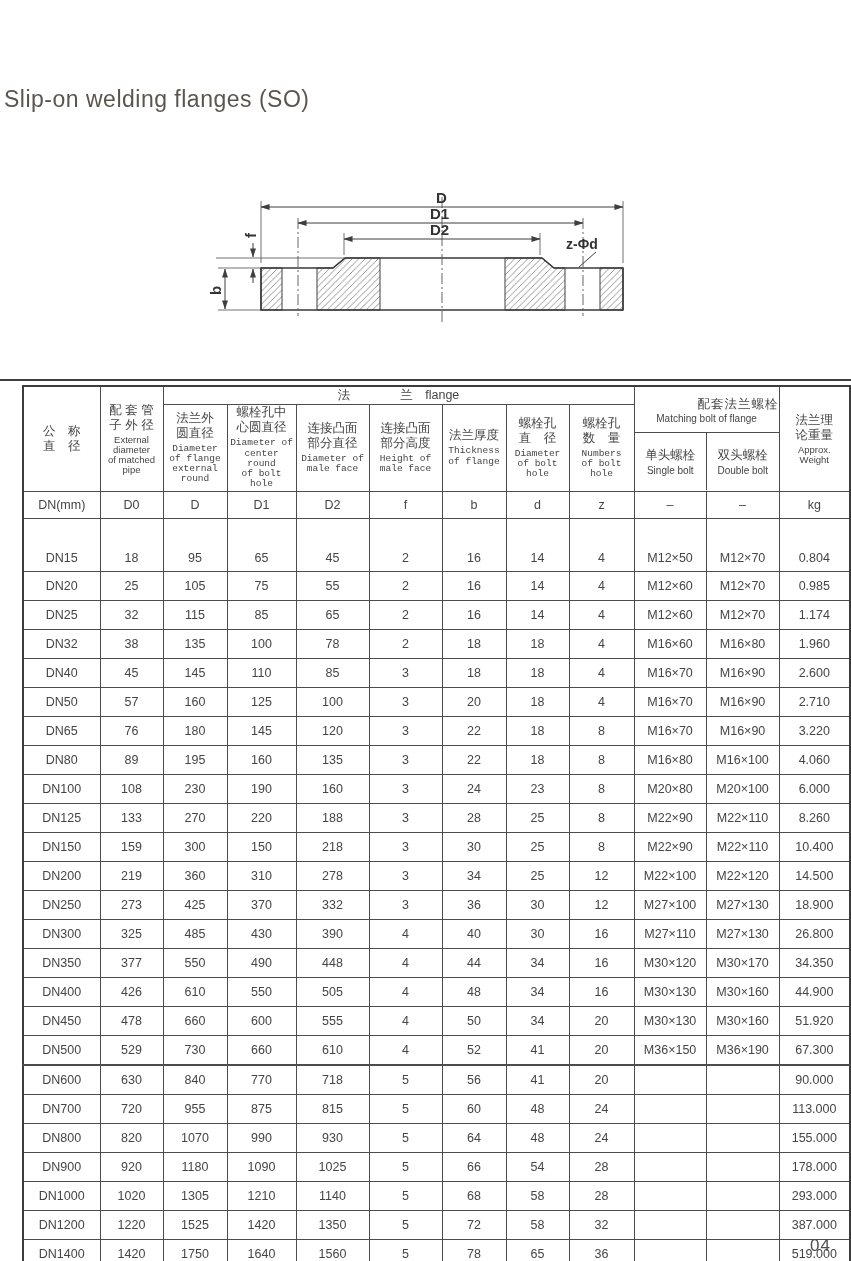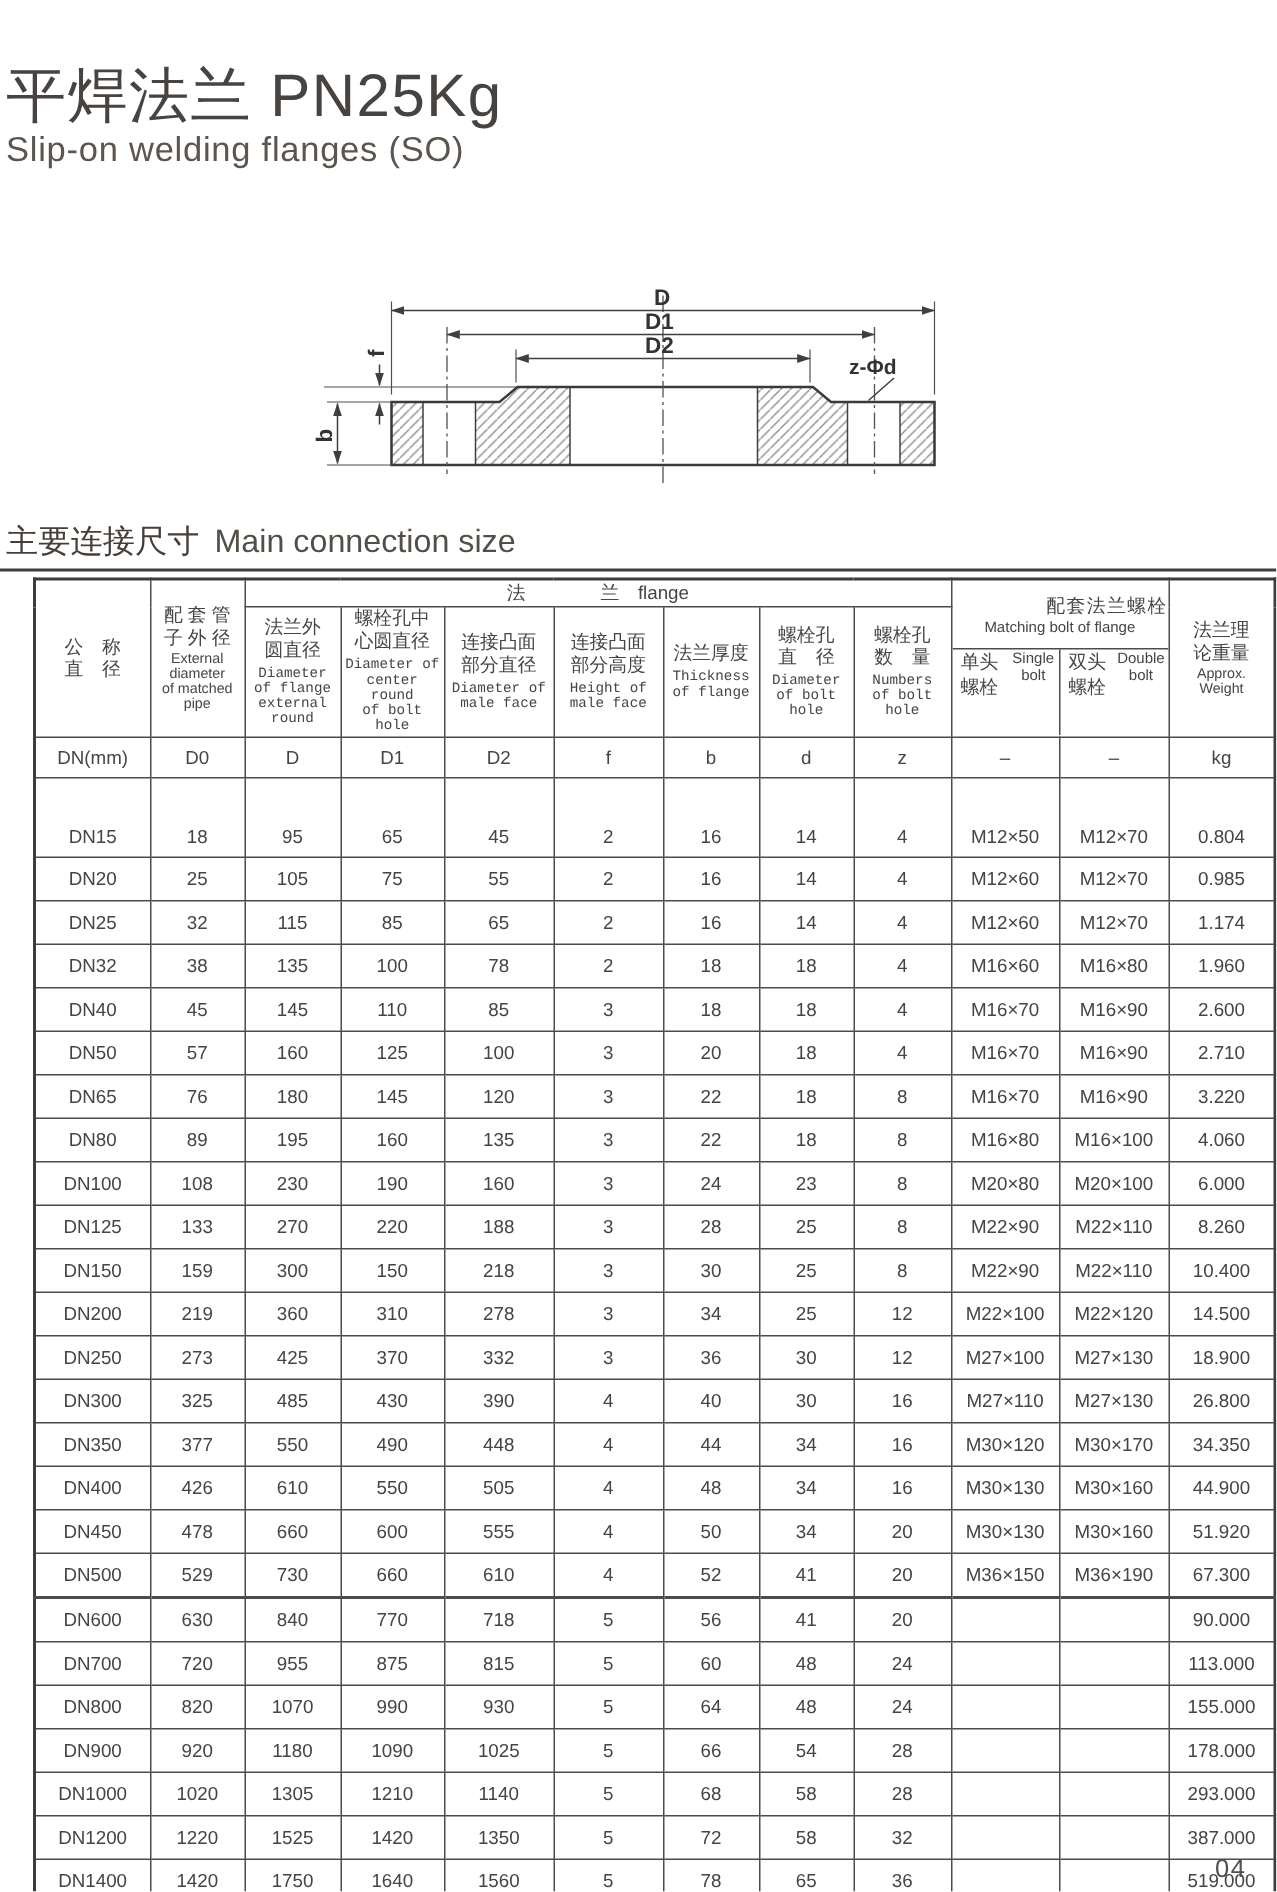--- a/index.html
+++ b/index.html
@@ -35,36 +35,35 @@
   tr.head-row { height:87px;font-family:Liberation Mono, monospace; }
   tr.units-row td { height:26px; font-size:12.5px; }
   .th-cn { font-size:12.5px; line-height:1.2; white-space:pre-line; }
   .th-en { font-size:9.5px; line-height:1.08; white-space:pre-line; margin-top:2px; }
   .group-lbl { font-size:12.5px; }
   .bolt-th { vertical-align:top; }
   .bolt-head { height:45px; border-bottom:1px solid #4c4c4c; display:flex; flex-direction:column; justify-content:center; }
   .bolt-head .cn { font-size:12.5px; letter-spacing:1px;text-align:right; }
   .bolt-head .en { font-size:10px; }
   .bolt-subs { display:flex; height:57px; }
-  .bolt-sub { flex:1; display:flex; flex-direction:row; }
+  .bolt-sub { flex:1; display:flex; flex-direction:column; justify-content:center; }
   .bolt-sub + .bolt-sub { border-left:1px solid #4c4c4c; }
   .bolt-sub .cn { font-size:12.5px; }
   .bolt-sub .en { font-size:10px; margin-top:1px; }
   tbody td { height:28px; font-size:12.5px; color:#4a4a4a; }
   tbody tr.first-row td { height:46px; vertical-align:bottom; padding-bottom:6px; }
   tbody tr.row-heavy td { border-bottom-width:2px; }
   .pageno { position:absolute; right:20px; top:1236px; font-size:17px; color:#4f4f4f; letter-spacing:1px; }
 </style>
 </head>
 <body>
 
 <div class="page">
 
 
-  <div class="title-cn">平焊法兰 PN25Kg</div>
   <div class="title-en">Slip-on welding flanges (SO)</div>
 
   <svg class="diagram" width="460" height="150" viewBox="200 185 460 150">
     <defs>
       <pattern id="hatch" width="6.5" height="6.5" patternUnits="userSpaceOnUse">
         <path d="M-1,7.5 L7.5,-1" stroke="#8b8b8b" stroke-width="0.9"></path>
       </pattern>
       <marker id="arr" viewBox="0 0 10 10" refX="9.5" refY="5" markerWidth="9" markerHeight="9" orient="auto-start-reverse">
         <path d="M0,1.7 L10,5 L0,8.3 Z" fill="#3f3f3f"></path>
       </marker>
@@ -108,23 +107,20 @@
     <g fill="#333" font-family="Liberation Sans, DejaVu Sans, sans-serif" font-size="15" font-weight="600">
       <text x="436" y="203">D</text>
       <text x="430" y="219">D1</text>
       <text x="430" y="235">D2</text>
       <text x="256" y="238" transform="rotate(-90 256 238)">f</text>
       <text x="221" y="295" transform="rotate(-90 221 295)">b</text>
       <text x="566" y="249" font-size="14">z-Φd</text>
     </g>
   </svg>
 
-  <div class="section">
-    <span>主要连接尺寸</span><span class="en">Main connection size</span>
-  </div>
   <div class="rule"></div>
 
   <div class="tblwrap">
     <table class="spec">
       <colgroup>
         <col style="width:77px">
           <col style="width:63px">
           <col style="width:64px">
           <col style="width:69px">
         <col style="width:73px">

